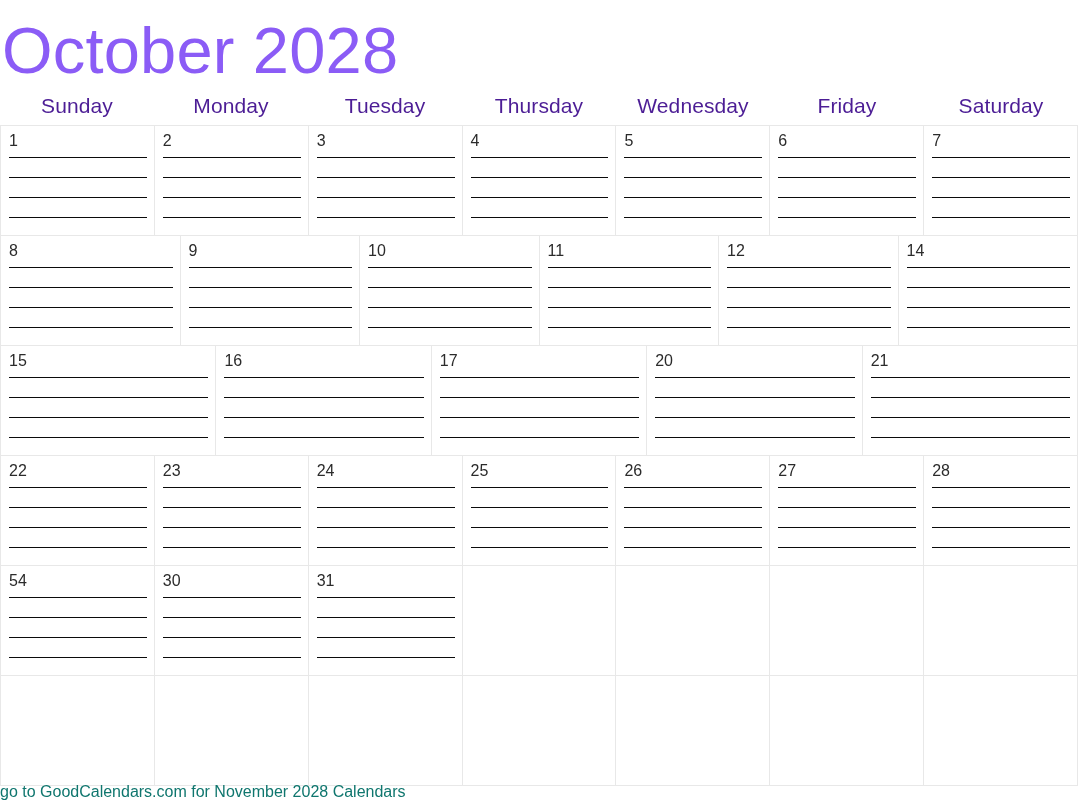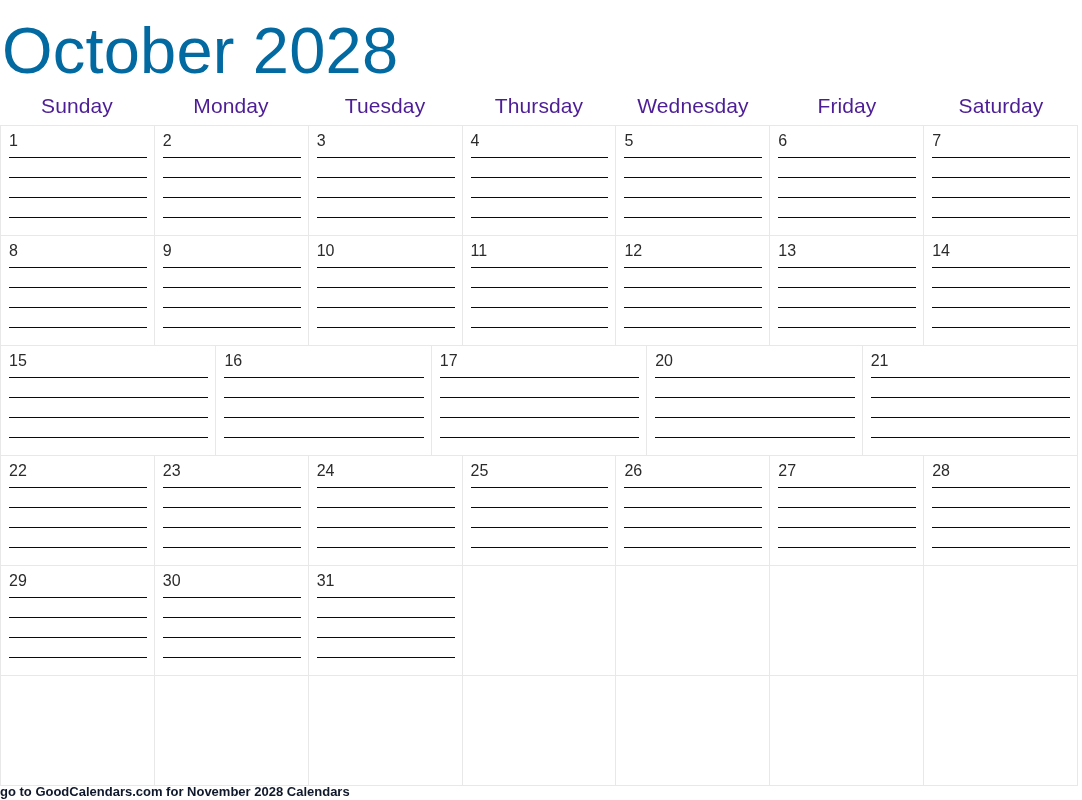--- a/index.html
+++ b/index.html
@@ -24,21 +24,21 @@
 
   
   .cal-title {
     position: absolute;
     left: 2px;
     top: 8px;
     font-size: 65px;
     line-height: 86px;
     font-weight: 300;
     letter-spacing: 0.2px;
-    color: #0369a1;
+    color: #8b5cf6;
     white-space: nowrap;
   }
 
   
   .weekday-row {
     position: absolute;
     left: 0;
     top: 92px;
     width: 1078px;
     height: 31px;
@@ -104,24 +104,24 @@
   .rule-line.r0 { top: 31px; }
   .rule-line.r1 { top: 51px; }
   .rule-line.r2 { top: 71px; }
   .rule-line.r3 { top: 91px; }
 
   
   .footer-note {
     position: absolute;
     left: 0;
     top: 783px;
-    font-size: 13px;
+    font-size: 16px;
     line-height: 17px;
-    font-weight: 700;
-    color: #0f172a;
+    font-weight: 400;
+    color: #0f766e;
     white-space: nowrap;
   }
 </style>
 </head>
 <body>
 
 <div class="page">
 
   <div class="cal-title">October 2028</div>
 
@@ -241,29 +241,20 @@
         <div class="day-cell">
           <div class="day-number">12</div>
           <div class="rules">
             <div class="rule-line r0"></div>
             <div class="rule-line r1"></div>
             <div class="rule-line r2"></div>
             <div class="rule-line r3"></div>
           </div>
         </div>
         <div class="day-cell">
-          <div class="day-number">13</div>
-          <div class="rules">
-            <div class="rule-line r0"></div>
-            <div class="rule-line r1"></div>
-            <div class="rule-line r2"></div>
-            <div class="rule-line r3"></div>
-          </div>
-        </div>
-        <div class="day-cell">
           <div class="day-number">14</div>
           <div class="rules">
             <div class="rule-line r0"></div>
             <div class="rule-line r1"></div>
             <div class="rule-line r2"></div>
             <div class="rule-line r3"></div>
           </div>
         </div>
       </div>
       <div class="week-row">
@@ -373,21 +364,21 @@
           <div class="rules">
             <div class="rule-line r0"></div>
             <div class="rule-line r1"></div>
             <div class="rule-line r2"></div>
             <div class="rule-line r3"></div>
           </div>
         </div>
       </div>
       <div class="week-row">
         <div class="day-cell">
-          <div class="day-number">29</div>
+          <div class="day-number">54</div>
           <div class="rules">
             <div class="rule-line r0"></div>
             <div class="rule-line r1"></div>
             <div class="rule-line r2"></div>
             <div class="rule-line r3"></div>
           </div>
         </div>
         <div class="day-cell">
           <div class="day-number">30</div>
           <div class="rules">

